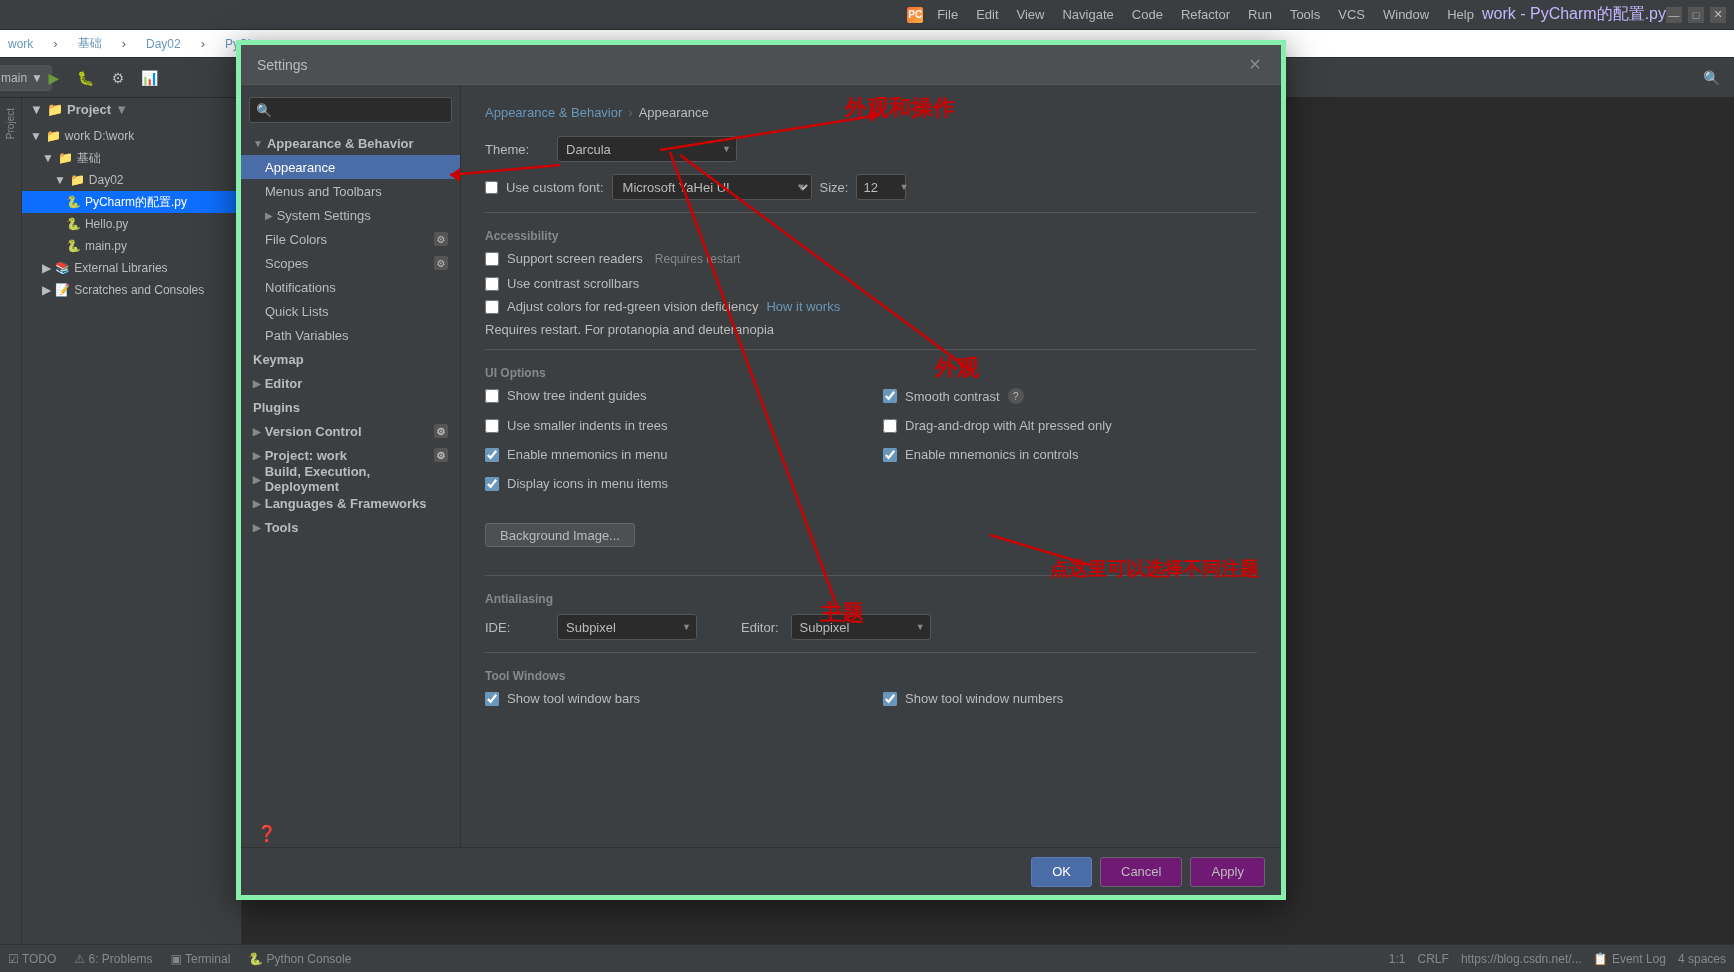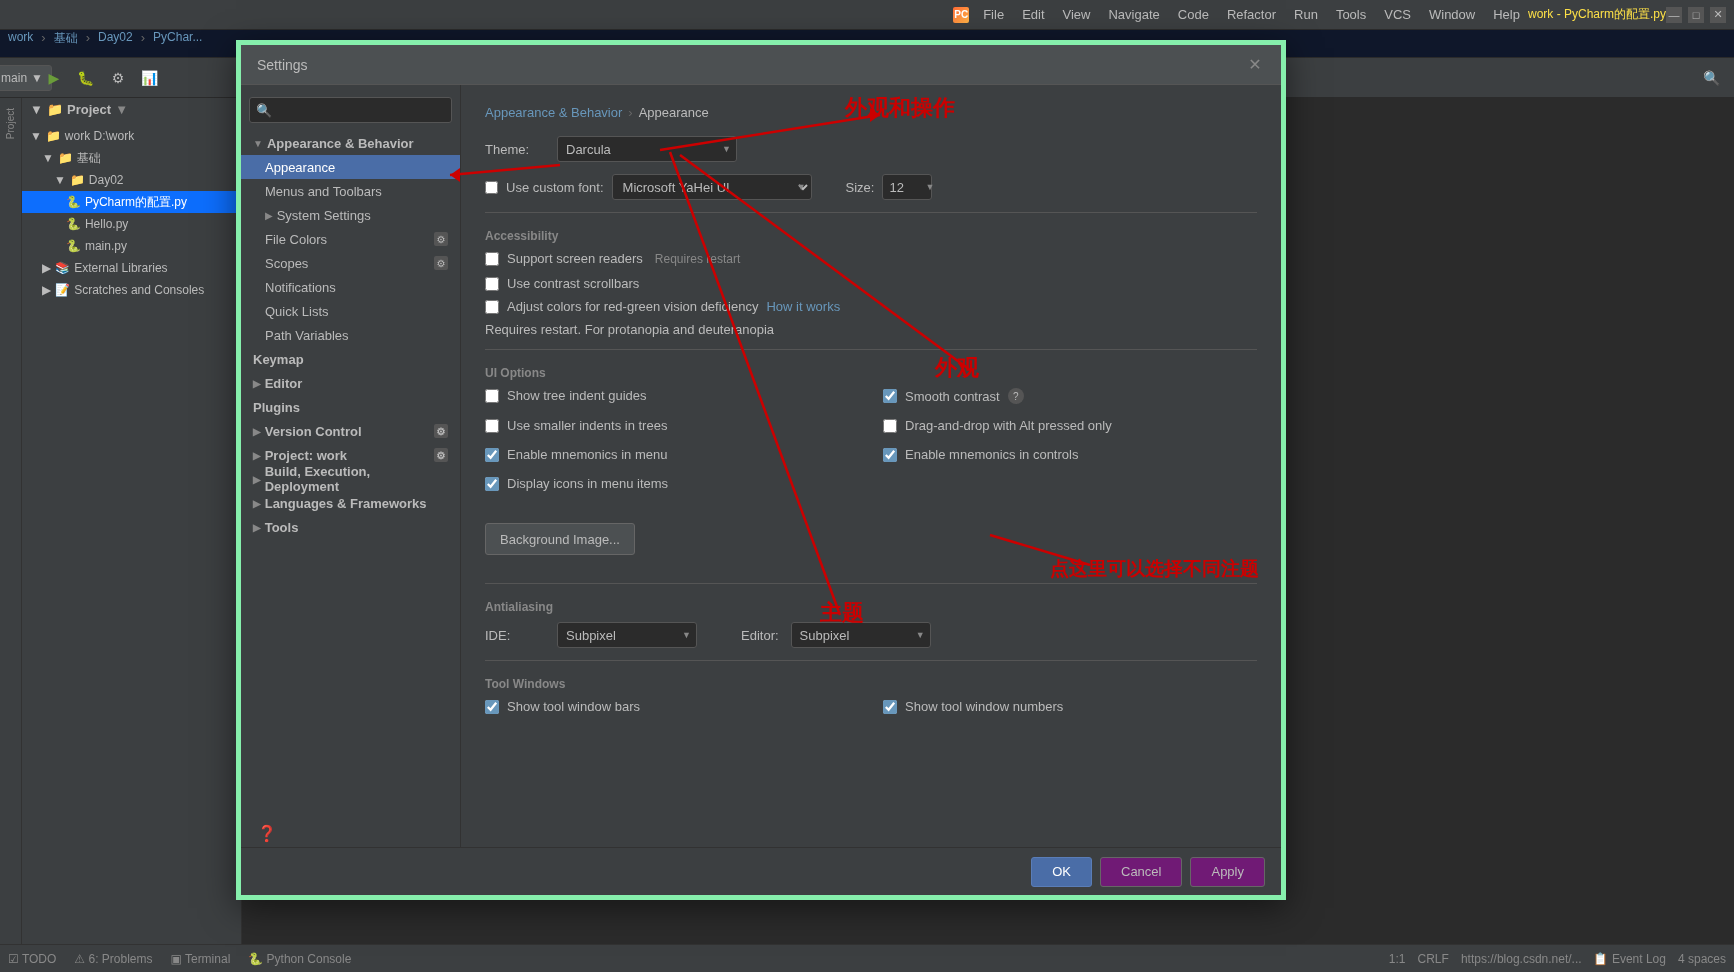--- a/index.html
+++ b/index.html
@@ -39,44 +39,44 @@
     .title-bar-menu {
       display: flex; gap: 2px;
     }
     .title-bar-menu span {
       padding: 2px 8px;
       cursor: pointer;
       color: #bbbbbb;
       font-size: 13px;
     }
     .title-center {
-      color: #fde047;
-      font-size: 12px;
+      color: #c4b5fd;
+      font-size: 16px;
     }
     .title-bar-right {
       display: flex; gap: 6px;
     }
     .title-btn {
       width: 16px; height: 16px;
       background: #555;
       border: none;
       cursor: pointer;
       color: #bbb;
       font-size: 11px;
       display: flex; align-items: center; justify-content: center;
     }
 
     
     .breadcrumb-bar {
       height: 28px;
-      background: #0f172a;
-      display: flex;
-      align-items: flex-start;
+      background: #ffffff;
+      display: flex;
+      align-items: center;
       padding: 0 8px;
-      gap: 8px;
+      gap: 20px;
       border-bottom: 1px solid #2b2b2b;
     }
     .breadcrumb-item { color: #6897bb; font-size: 12px; cursor: pointer; }
     .breadcrumb-sep { color: #666; }
 
     
     .toolbar {
       height: 40px;
       background: #3c3f41;
       display: flex;
@@ -323,21 +323,21 @@
     
     .options-grid {
       display: grid;
       grid-template-columns: 1fr 1fr;
       gap: 6px 24px;
       margin-bottom: 16px;
     }
 
     
     .bg-image-btn {
-      height: 32px;
+      height: 24px;
       background: #4c5052;
       border: 1px solid #666;
       border-radius: 3px;
       color: #bbbbbb;
       padding: 0 14px;
       font-size: 13px;
       cursor: pointer;
       margin-top: 8px;
       margin-bottom: 16px;
     }
@@ -702,21 +702,21 @@
 
         
         <div class="font-row">
           <input type="checkbox" style="">
           <label>Use custom font:</label>
           <div class="select-wrapper">
             <select class="font-select">
               <option>Microsoft YaHei UI</option>
             </select>
           </div>
-          <span style="margin-left:26px;">Size:</span>
+          <span style="margin-left:0;">Size:</span>
           <input type="number" class="size-input" value="12" style="">
           <div class="select-wrapper">
           </div>
         </div>
 
         <div class="divider-line"></div>
 
         
         <div class="section-label">Accessibility</div>
 

